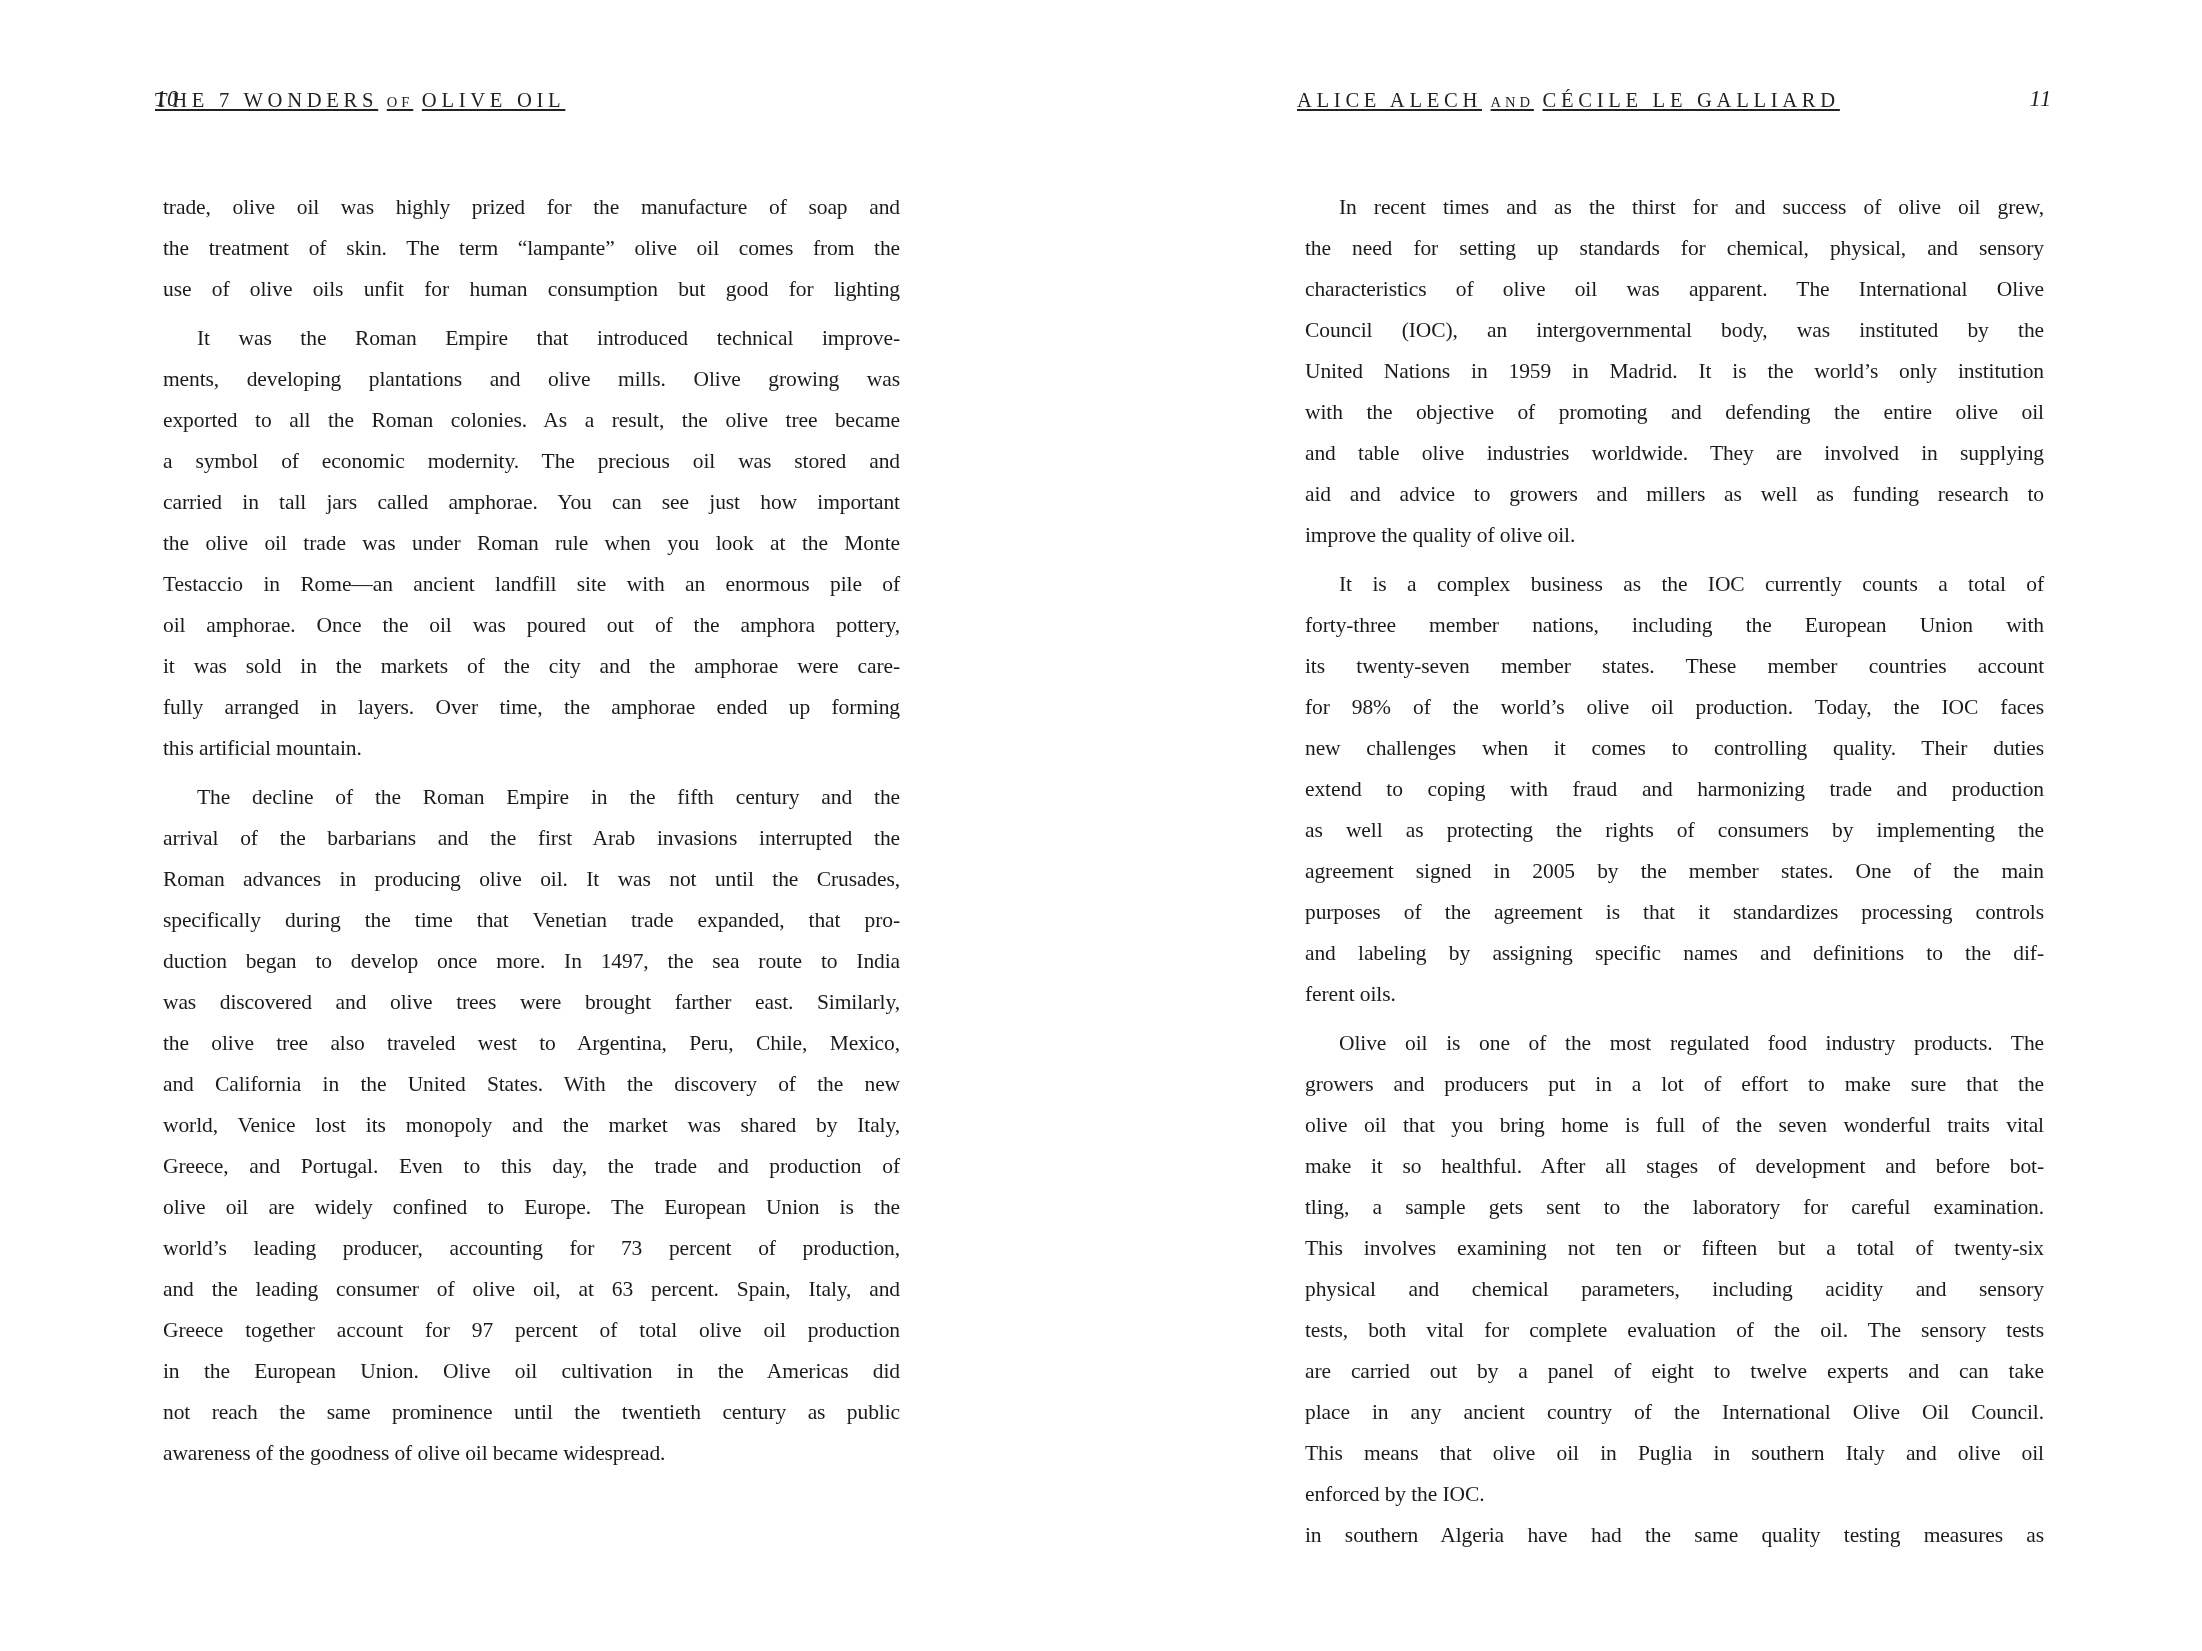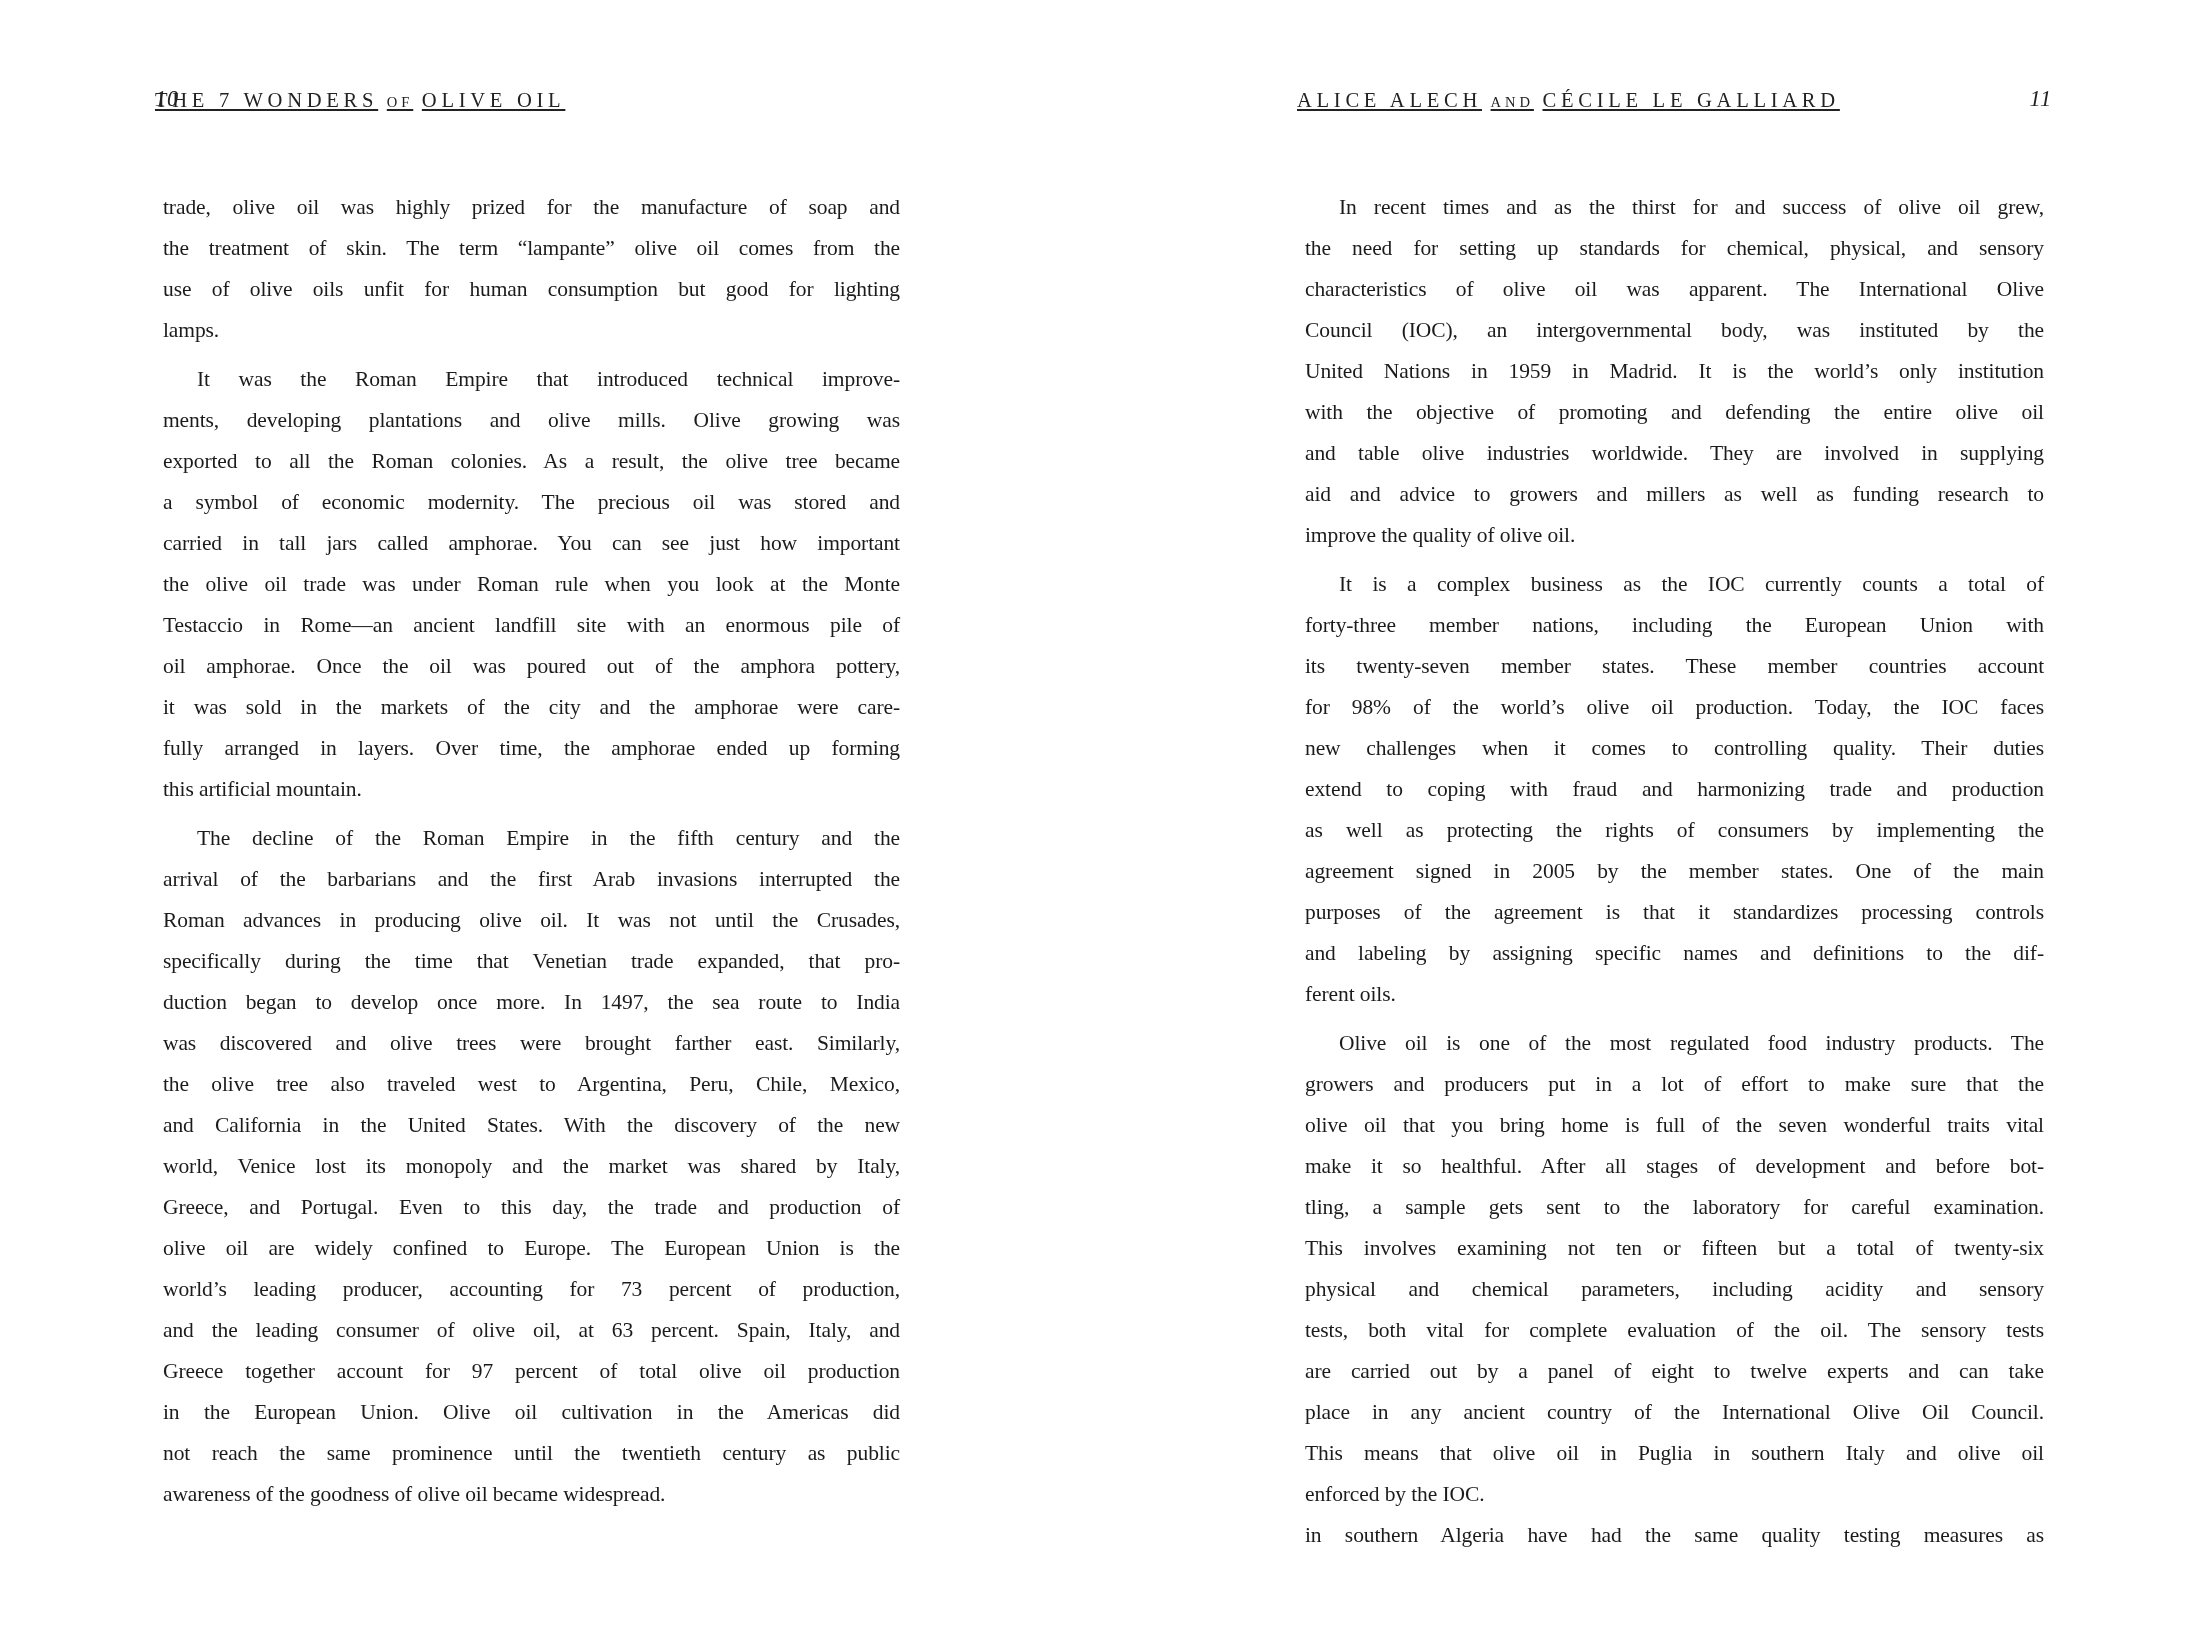--- a/index.html
+++ b/index.html
@@ -88,21 +88,20 @@
       <span class="folio folio-left">10</span>
       <div class="head-title">
         <span>THE 7 WONDERS</span><span class="smallcap-word">of</span><span>OLIVE OIL</span>
       </div>
     </header>
     <div class="body-text">
         <div class="para">
           <div class="line">trade, olive oil was highly prized for the manufacture of soap and</div>
           <div class="line">the treatment of skin. The term “lampante” olive oil comes from the</div>
           <div class="line">use of olive oils unfit for human consumption but good for lighting</div>
-          <div class="line last">lamps.</div>
         </div>
         <div class="para">
           <div class="line indent">It was the Roman Empire that introduced technical improve-</div>
           <div class="line">ments, developing plantations and olive mills. Olive growing was</div>
           <div class="line">exported to all the Roman colonies. As a result, the olive tree became</div>
           <div class="line">a symbol of economic modernity. The precious oil was stored and</div>
           <div class="line">carried in tall jars called amphorae. You can see just how important</div>
           <div class="line">the olive oil trade was under Roman rule when you look at the Monte</div>
           <div class="line">Testaccio in Rome—an ancient landfill site with an enormous pile of</div>
           <div class="line">oil amphorae. Once the oil was poured out of the amphora pottery,</div>

